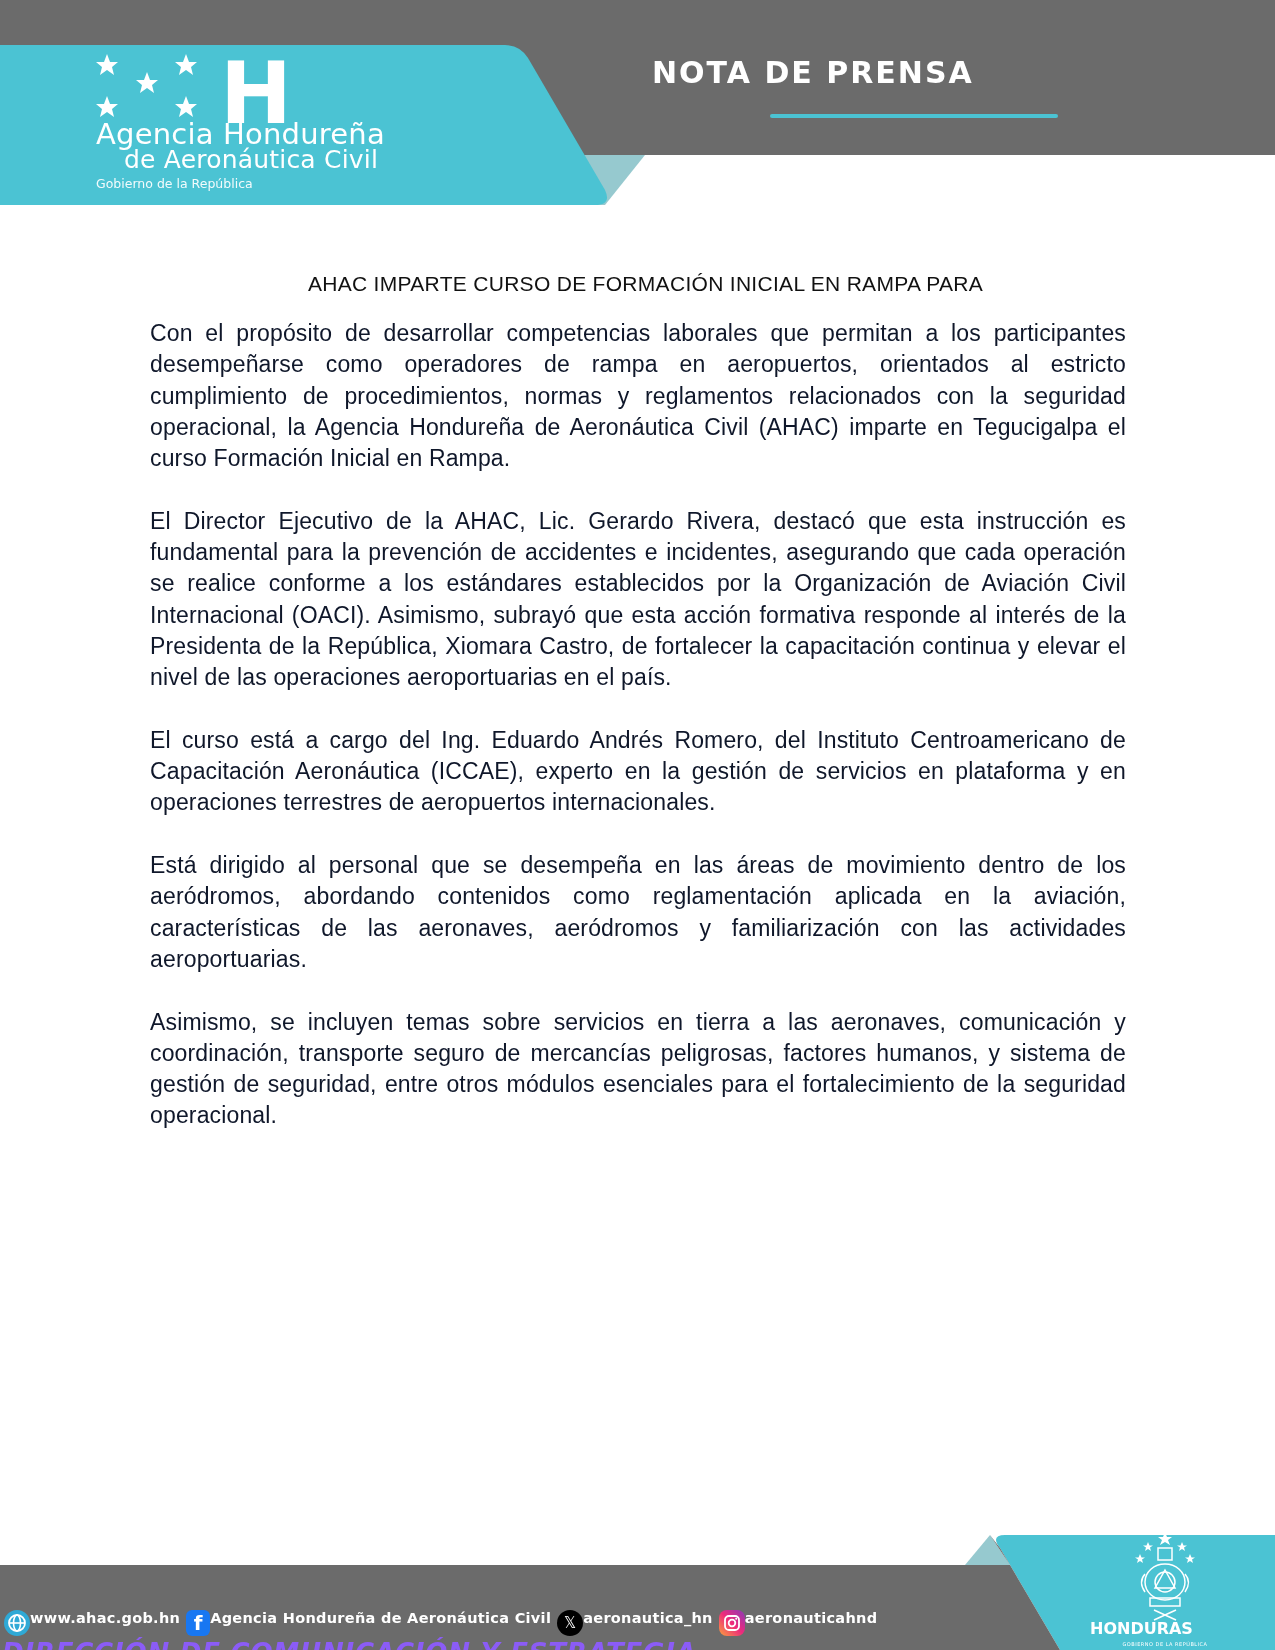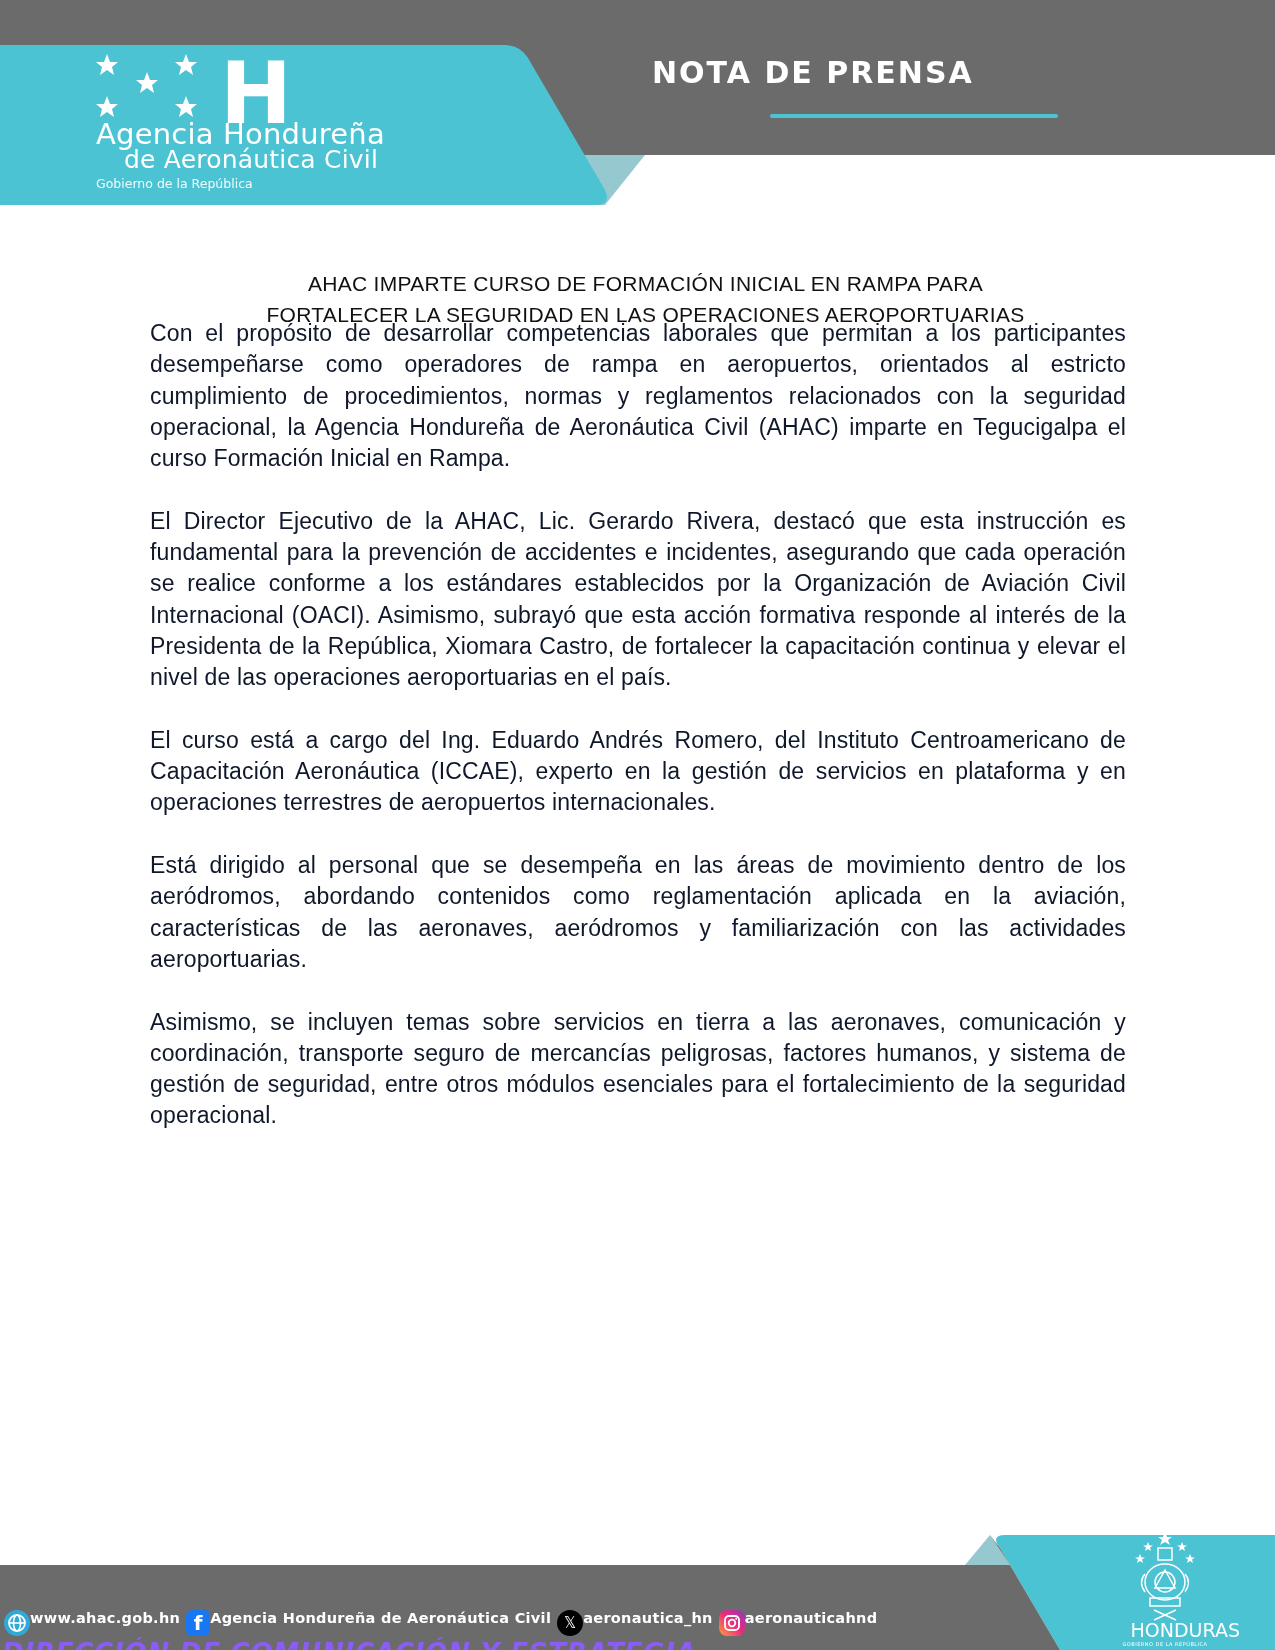--- a/index.html
+++ b/index.html
@@ -31,21 +31,21 @@
   #footer-dept { left: 2px; top: 1640px; font-family: "DejaVu Sans", sans-serif; font-weight: bold; font-style: italic; font-size: 26px; line-height: 1; color: #8b5cf6; letter-spacing: 0.8px; }
   #footer-links { left: 4px; top: 1609px; height: 28px; display: flex; align-items: center; gap: 6px; }
   .flink { display: flex; align-items: flex-start; }
   .flink-text { font-family: "DejaVu Sans", sans-serif; font-weight: bold; font-size: 14.5px; color: #fff; white-space: nowrap; letter-spacing: 0.3px; }
   .ficon { width: 26px; height: 26px; border-radius: 50%; display: flex; align-items: center; justify-content: center; }
   #globe-icon { background: #2fa9d6; }
   #facebook-icon { background: #1877f2; border-radius: 6px; width: 24px; height: 26px; color: #fff; font-weight: bold; font-size: 20px; font-family: "DejaVu Sans", sans-serif; }
   #x-icon { background: #000; color: #fff; font-size: 15px; font-family: "DejaVu Sans", sans-serif; }
   #instagram-icon { border-radius: 8px; background: linear-gradient(45deg, #f9a23c 0%, #ee2a7b 50%, #8a3ab9 100%); }
   #honduras-emblem { left: 1120px; top: 1532px; width: 90px; height: 90px; }
-  #honduras-label { left: 1090px; top: 1621px; width: 150px; text-align: right; font-family: "DejaVu Sans", sans-serif; font-weight: normal; font-size: 19px; color: #fff; line-height: 1; }
+  #honduras-label { left: 1090px; top: 1621px; width: 150px; text-align: left; font-family: "DejaVu Sans", sans-serif; font-weight: bold; font-size: 16px; color: #fff; line-height: 1; }
   #honduras-sub { left: 1090px; top: 1642px; width: 150px; text-align: center; font-family: "DejaVu Sans", sans-serif; font-size: 5px; color: #fff; line-height: 1; letter-spacing: 0.5px; }
 </style>
 </head>
 <body>
 
 <div id="header-bg" class="abs"></div>
 <svg id="header-svg" class="abs" viewBox="0 0 1275 210">
   <polygon points="575,155 645,155 605,205 585,205" fill="#96c9cf"></polygon>
   <path d="M0,45 L505,45 Q520,45 528,58 L605,190 Q612,205 595,205 L0,205 Z" fill="#4bc3d3"></path>
 </svg>
@@ -62,21 +62,20 @@
 <div id="logo-h" class="abs">H</div>
 <div id="logo-name-1" class="abs">Agencia Hondureña</div>
 <div id="logo-name-2" class="abs">de Aeronáutica Civil</div>
 <div id="logo-sub" class="abs">Gobierno de la República</div>
 
 <div id="press-title" class="abs">NOTA DE PRENSA</div>
 <div id="press-underline" class="abs"></div>
 
 <div id="headline" class="abs">
   <div>AHAC IMPARTE CURSO DE FORMACIÓN INICIAL EN RAMPA PARA</div>
-  <div>FORTALECER LA SEGURIDAD EN LAS OPERACIONES AEROPORTUARIAS</div>
 </div>
 
 <div id="body" class="abs">
   <p class="para">Con el propósito de desarrollar competencias laborales que permitan a los participantes desempeñarse como operadores de rampa en aeropuertos, orientados al estricto cumplimiento de procedimientos, normas y reglamentos relacionados con la seguridad operacional, la Agencia Hondureña de Aeronáutica Civil (AHAC) imparte en Tegucigalpa el curso Formación Inicial en Rampa.</p>
   <p class="para">El Director Ejecutivo de la AHAC, Lic. Gerardo Rivera, destacó que esta instrucción es fundamental para la prevención de accidentes e incidentes, asegurando que cada operación se realice conforme a los estándares establecidos por la Organización de Aviación Civil Internacional (OACI). Asimismo, subrayó que esta acción formativa responde al interés de la Presidenta de la República, Xiomara Castro, de fortalecer la capacitación continua y elevar el nivel de las operaciones aeroportuarias en el país.</p>
   <p class="para">El curso está a cargo del Ing. Eduardo Andrés Romero, del Instituto Centroamericano de Capacitación Aeronáutica (ICCAE), experto en la gestión de servicios en plataforma y en operaciones terrestres de aeropuertos internacionales.</p>
   <p class="para">Está dirigido al personal que se desempeña en las áreas de movimiento dentro de los aeródromos, abordando contenidos como reglamentación aplicada en la aviación, características de las aeronaves, aeródromos y familiarización con las actividades aeroportuarias.</p>
   <p class="para">Asimismo, se incluyen temas sobre servicios en tierra a las aeronaves, comunicación y coordinación, transporte seguro de mercancías peligrosas, factores humanos, y sistema de gestión de seguridad, entre otros módulos esenciales para el fortalecimiento de la seguridad operacional.</p>
 </div>
 

